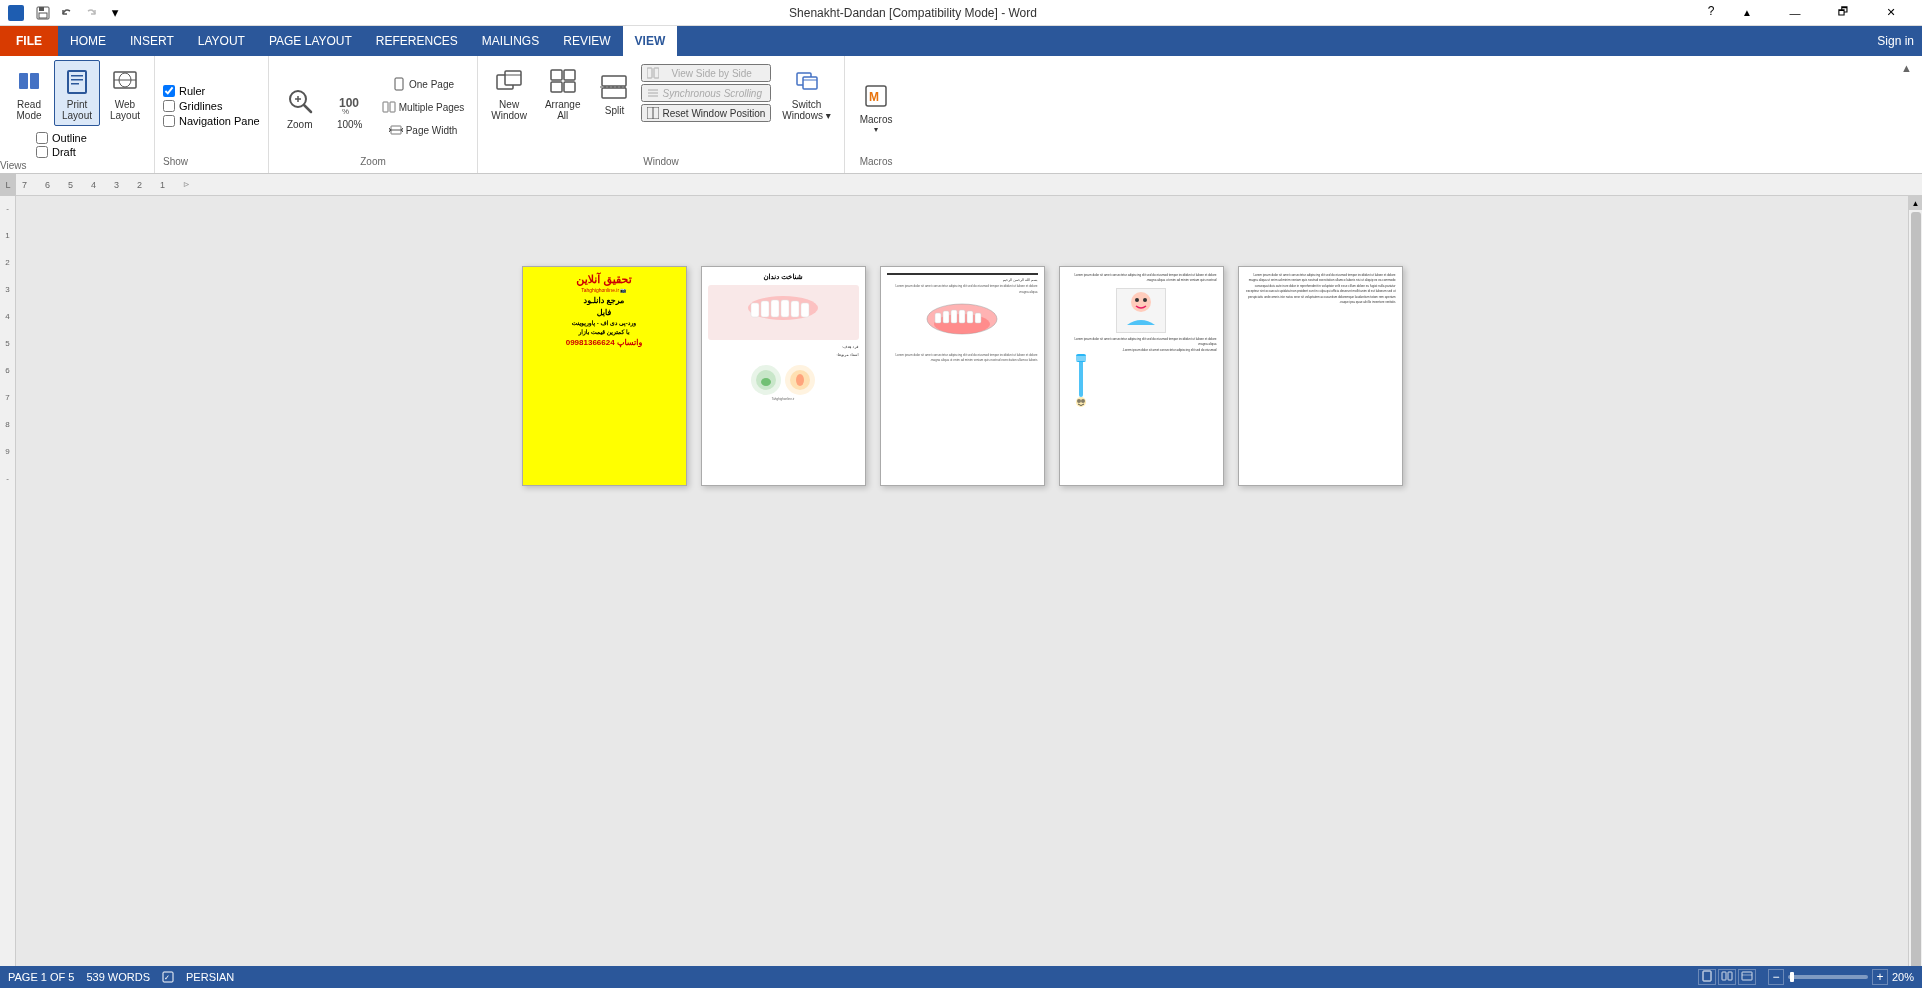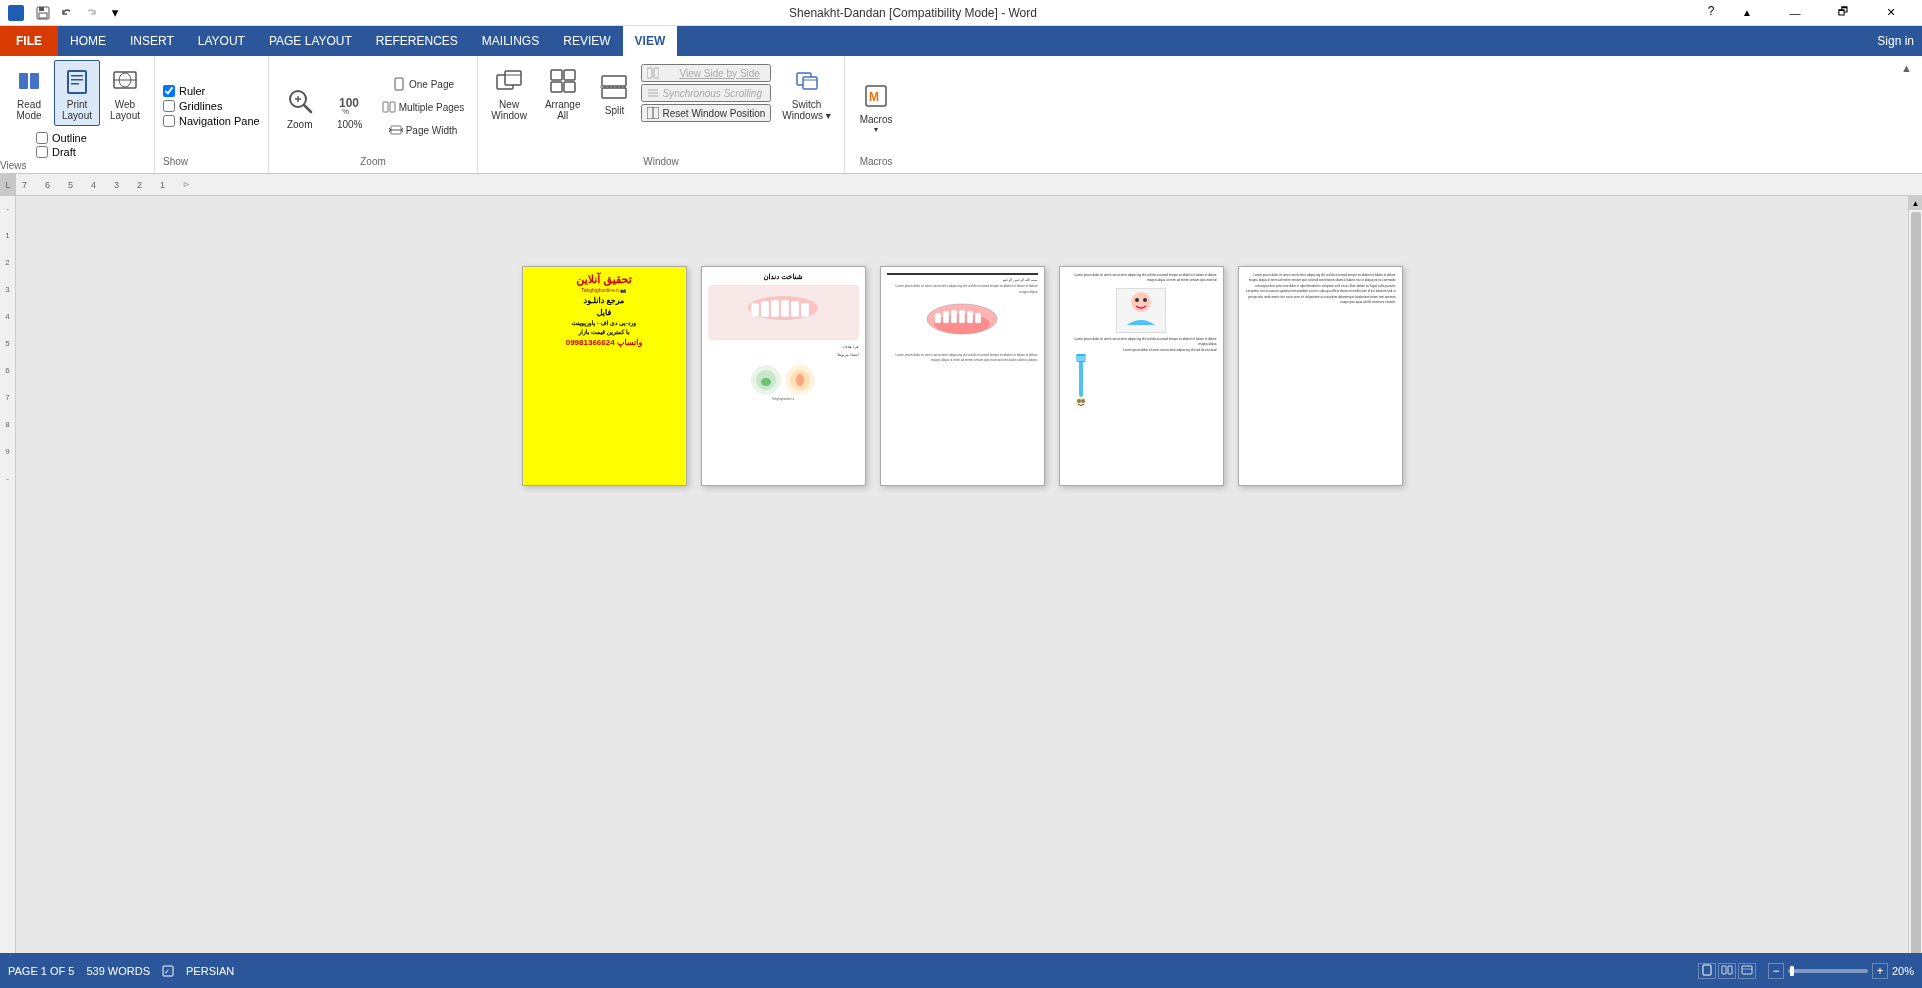--- a/index.html
+++ b/index.html
@@ -37,21 +37,21 @@
 
     
     .show-group { display: flex; flex-direction: column; justify-content: center; gap: 2px; padding: 4px 8px; border-right: 1px solid #ddd; }
     .checkbox-item { display: flex; align-items: center; gap: 4px; font-size: 11px; cursor: pointer; }
     .checkbox-item input { width: 12px; height: 12px; }
     .window-btn-small-text { font-size: 10px; color: #555; cursor: pointer; padding: 1px 4px; }
     .disabled-text { color: #aaa !important; cursor: default; }
 
     
     .statusbar {
-      height: 35px;
+      height: 22px;
       background: #2b579a;
       color: white;
       display: flex;
       align-items: center;
       padding: 0 8px;
       font-size: 11px;
       justify-content: space-between;
       position: absolute;
       bottom: 0;
       left: 0;
@@ -281,21 +281,21 @@
             <svg width="28" height="28" viewBox="0 0 28 28">
                 <rect x="2" y="3" width="24" height="10" rx="1" fill="none" stroke="#555" stroke-width="1.5"></rect>
                 <rect x="2" y="15" width="24" height="10" rx="1" fill="none" stroke="#555" stroke-width="1.5"></rect>
                 <line x1="0" y1="14" x2="28" y2="14" stroke="#555" stroke-width="1" stroke-dasharray="2,2"></line>
               </svg>
           </div>
           <span style="font-size:10px;">Split</span>
         </button>
 
         <div style="display:flex; flex-direction:column; justify-content:center; gap:2px; padding-top:4px;">
-          <button class="window-btn-small-text disabled-text" style="font-size:10px; display:flex; align-items:center; gap:20px;text-decoration:underline;">
+          <button class="window-btn-small-text disabled-text" style="font-size:10px; display:flex; align-items:center; gap:12px;">
             <svg width="12" height="12" viewBox="0 0 12 12">
                 <rect x="0" y="1" width="5" height="10" rx="0.5" fill="none" stroke="#aaa" stroke-width="1"></rect>
                 <rect x="7" y="1" width="5" height="10" rx="0.5" fill="none" stroke="#aaa" stroke-width="1"></rect>
               </svg>
             <span>View Side by Side</span>
           </button>
           <button class="window-btn-small-text disabled-text" style="font-size:10px; display:flex; align-items:center; gap:3px;font-style:italic;">
             <svg width="12" height="12" viewBox="0 0 12 12">
                 <line x1="1" y1="3" x2="11" y2="3" stroke="#aaa" stroke-width="1"></line>
                 <line x1="1" y1="6" x2="11" y2="6" stroke="#aaa" stroke-width="1"></line>

